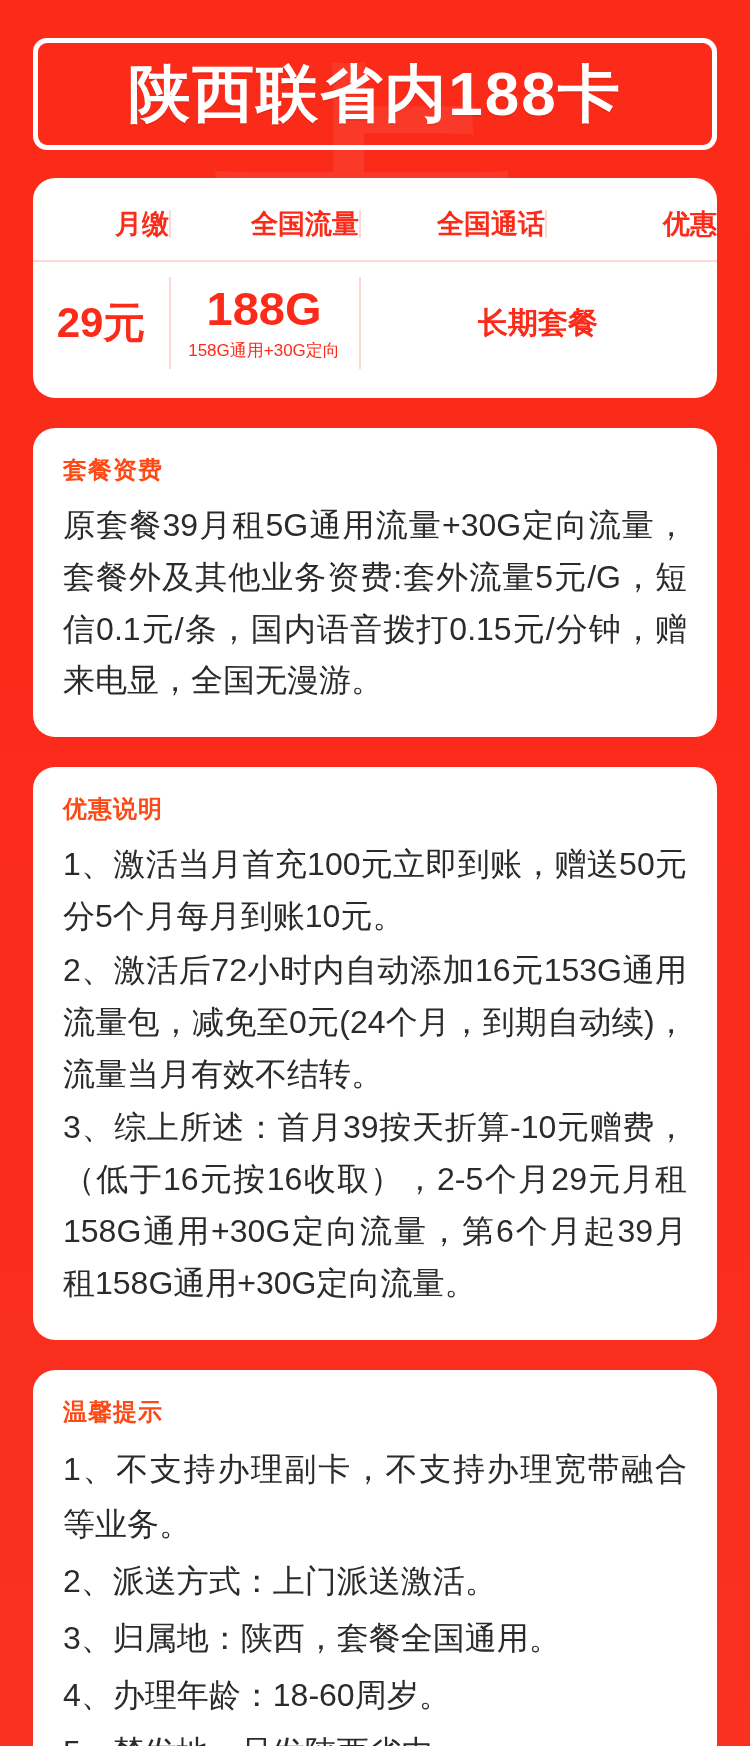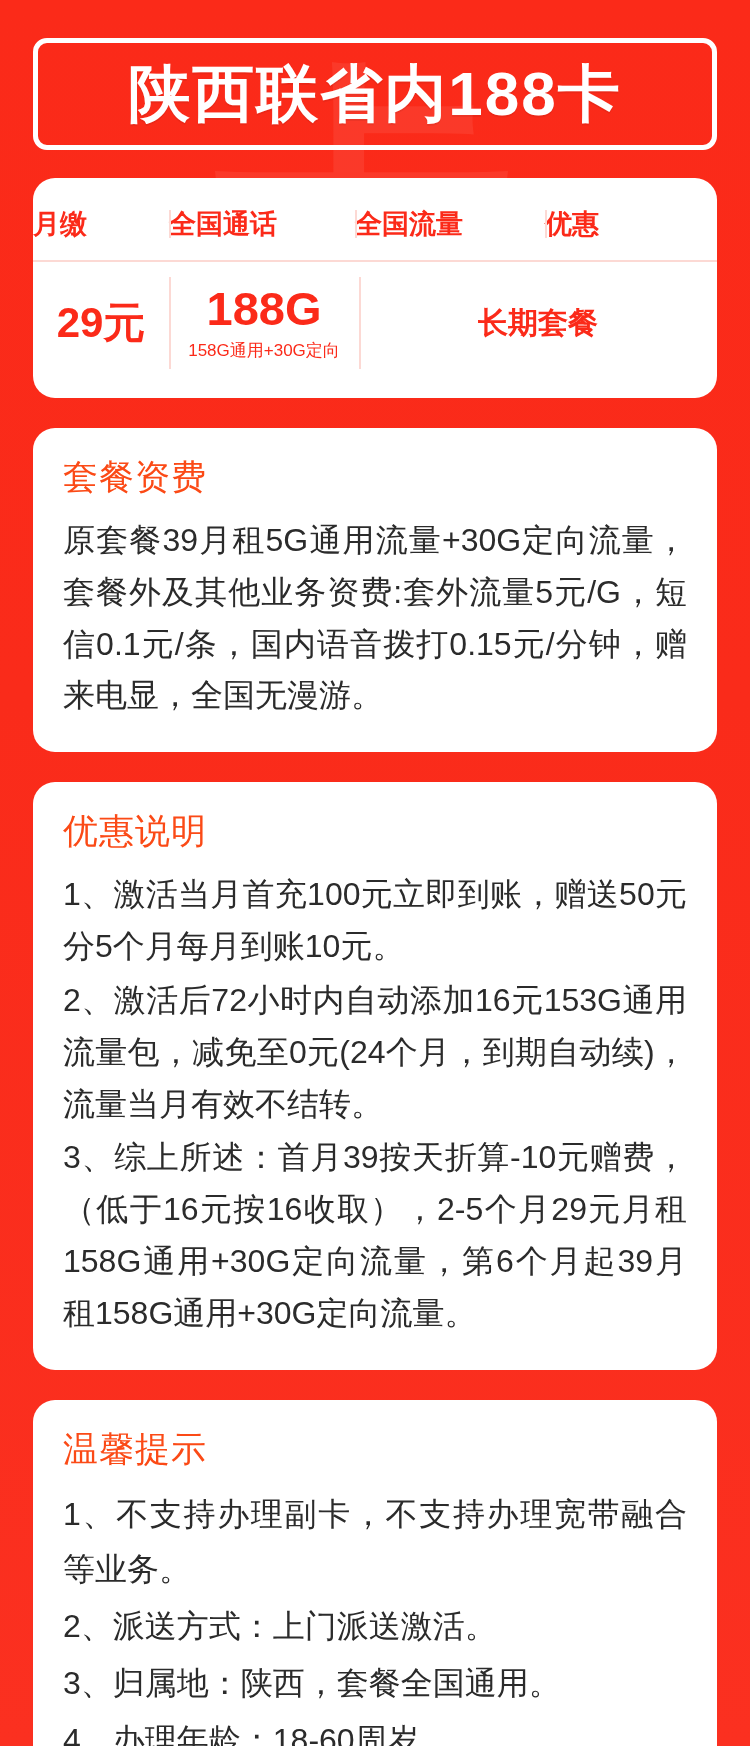--- a/index.html
+++ b/index.html
@@ -70,21 +70,21 @@
     padding: 10px 0 14px 0;
   }
   .spec-head {
     display: flex;
     align-items: center;
     height: 74px;
     border-bottom: 2px solid #fcd9d4;
   }
   .spec-head .cell {
     flex: 1;
-    text-align: left;
+    text-align: right;
     color: #fb2a19;
     font-size: 27px;
     font-weight: bold;
     position: relative;
   }
   .spec-head .cell + .cell::before,
   .spec-body .cell + .cell::before {
     content: "";
     position: absolute;
     left: 0; top: 12%;
@@ -124,22 +124,22 @@
   
   .card {
     position: relative;
     margin: 30px 33px 0 33px;
     background: #ffffff;
     border-radius: 22px;
     padding: 26px 30px 30px 30px;
   }
   .card h3 {
     color: #fb4a16;
-    font-size: 35px;
-    font-weight: normal;
+    font-size: 24px;
+    font-weight: bold;
     margin-bottom: 14px;
     letter-spacing: 1px;
   }
   .card p {
     color: #2b2b2b;
     font-size: 32px;
     line-height: 1.62;
     text-align: justify;
   }
   .card p + p { margin-top: 2px; }
@@ -153,22 +153,22 @@
   <div class="watermark">卡</div>
 
   <div class="title-box">
     <div class="title-text">陕西联省内188卡</div>
   </div>
 
 
   <div class="spec-card">
     <div class="spec-head">
       <div class="cell c1">月缴</div>
+      <div class="cell c2">全国流量</div>
       <div class="cell c3">全国通话</div>
-      <div class="cell c2">全国流量</div>
       <div class="cell c4">优惠</div>
     </div>
     <div class="spec-body">
       <div class="cell c1">
         <span class="v-big">29元</span>
       </div>
       <div class="cell c2">
         <span class="v-huge">188G</span>
         <span class="v-sub">158G通用+30G定向</span>
       </div>

